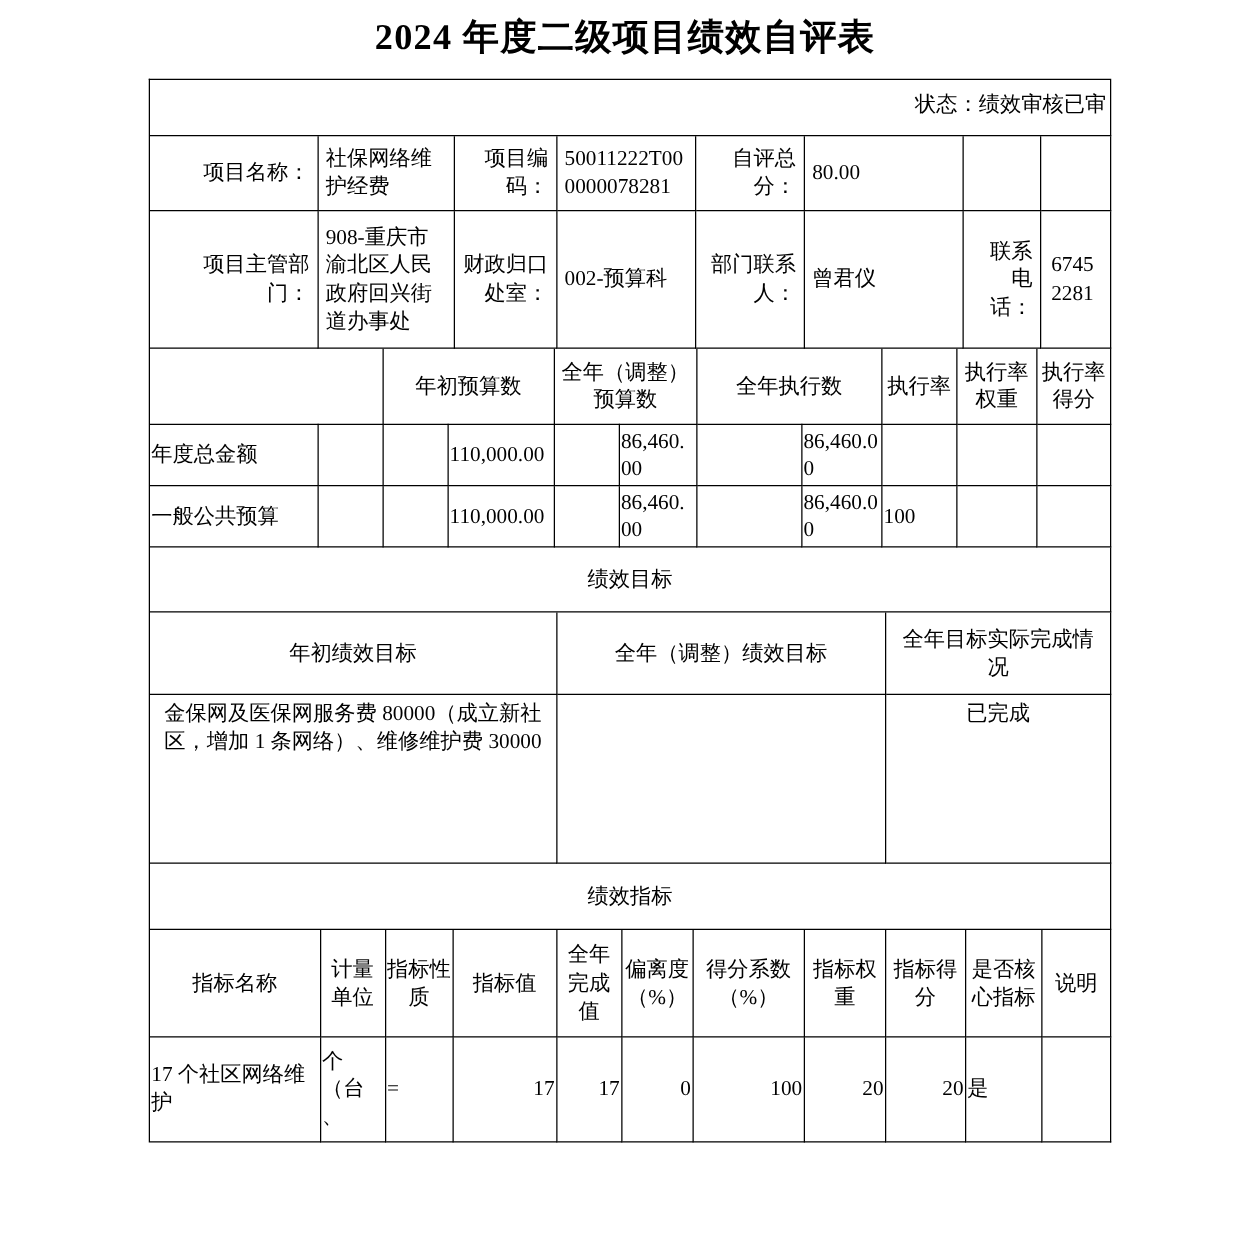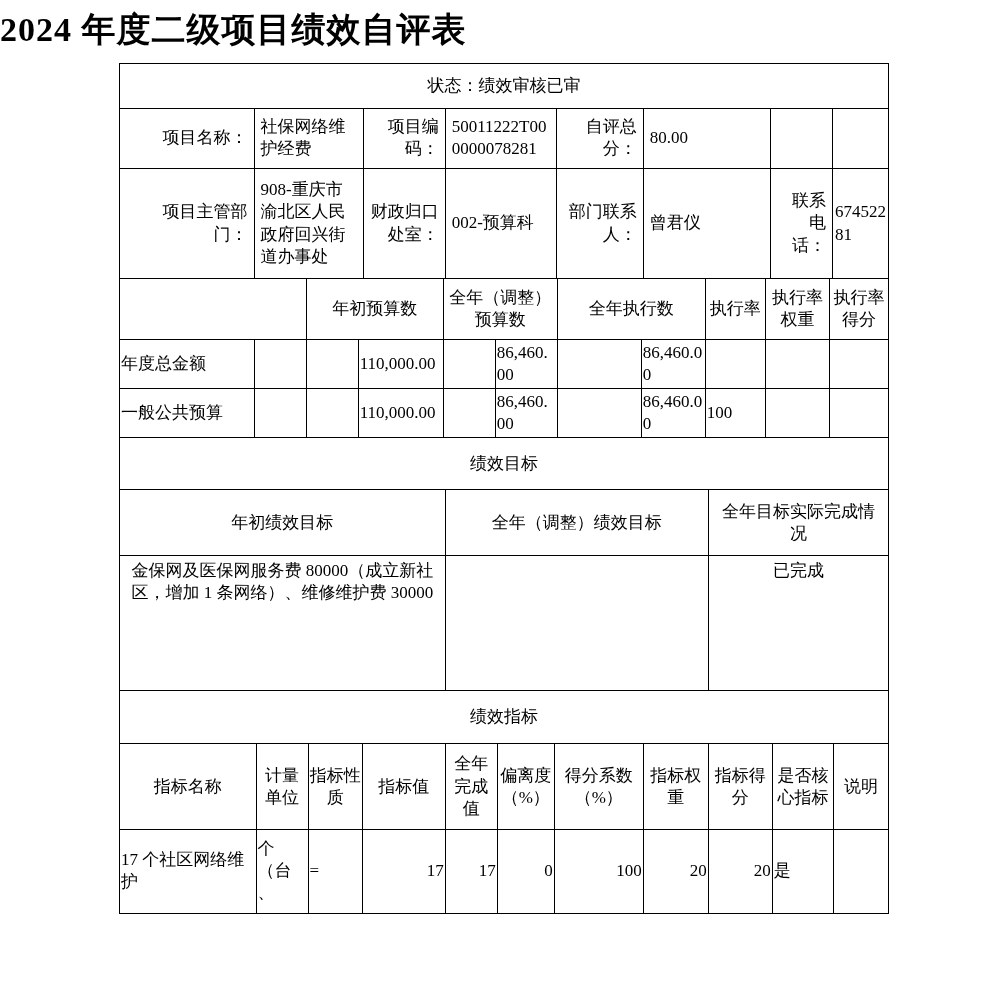--- a/index.html
+++ b/index.html
@@ -6,21 +6,22 @@
     margin: 0; padding: 0;
     width: 1000px; height: 1000px;
     background: #ffffff;
     color: #000000;
     font-family: "Liberation Serif", "DejaVu Serif", serif;
     overflow: hidden;
   }
   .page-title {
     width: 1000px; height: 63px;
     line-height: 60px;
-    font-size: 34px;
+    text-align: center;
+    font-size: 29px;
     font-weight: bold;
     letter-spacing: 1px;
   }
   .doc {
     margin-left: 119px;
     width: 769px;
     border-top: 1px solid #000;
     border-left: 1px solid #000;
   }
   table {
@@ -35,30 +36,30 @@
     line-height: 1.3;
     padding: 2px 4px;
     vertical-align: middle;
     word-break: break-all;
     overflow: hidden;
   }
   .r  { text-align: right; }
   .pre { white-space: pre-line; }
   .lbl { text-align: right; padding: 2px 6px; }
   .val { text-align: left; padding: 2px 6px; }
-  .ps  { padding: 2px; }
+  .ps  { padding: 8px; }
   .pw  { padding-left: 30px; }
   .sect { text-align: center; }
   .fh td { text-align: center; padding: 2px; }
   .ih td { text-align: center; padding: 2px 1px; }
   .fr td { padding: 2px 1px; }
   .ir td { padding: 2px 1px; }
   .gh td { text-align: center; padding: 2px 6px; }
   .gc td { vertical-align: top; text-align: center; padding: 4px 6px; }
-  .status-cell { text-align: center; padding: 2px 3px; }
+  .status-cell { text-align: right; padding: 2px 3px; font-family: Liberation Mono, monospace; }
 </style>
 </head>
 <body>
 
 <div class="page-title">2024 年度二级项目绩效自评表</div>
 
 <div class="doc">
 
   <table>
     <tbody>

